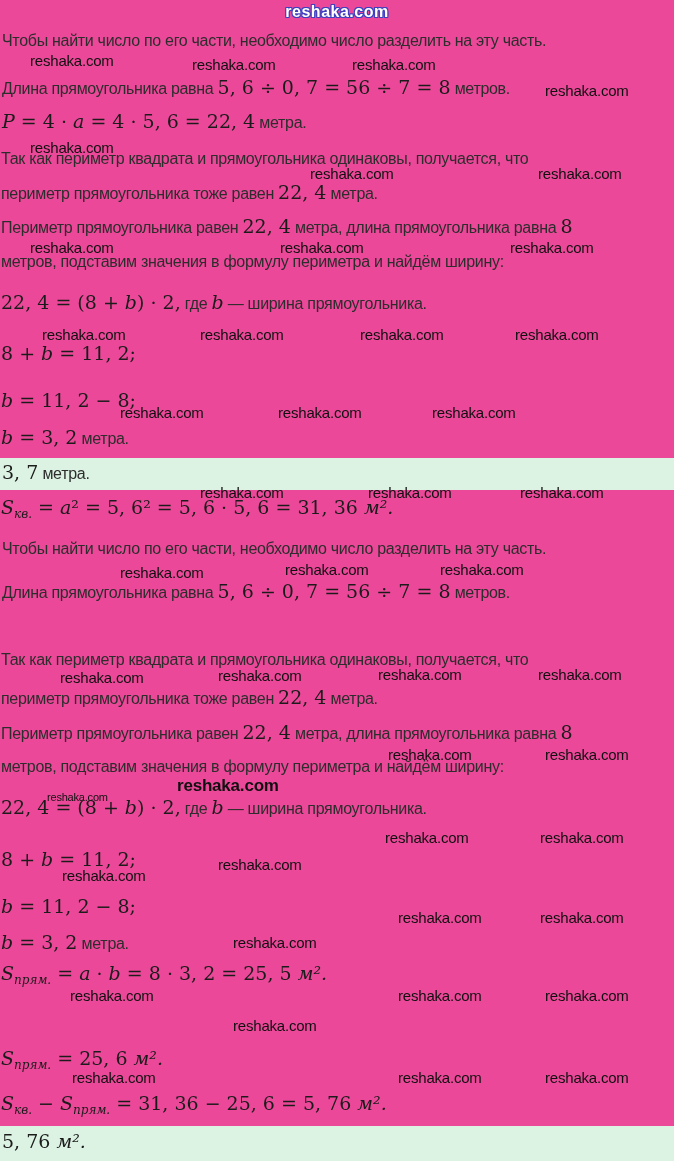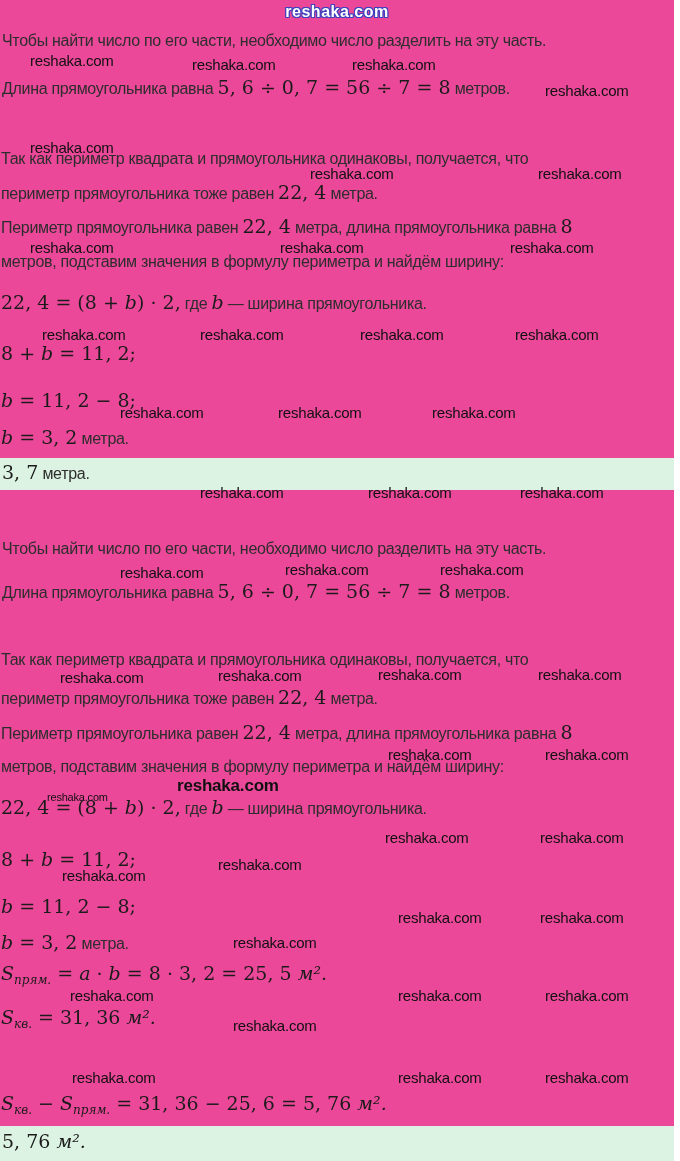--- a/index.html
+++ b/index.html
@@ -31,20 +31,21 @@
 
   <div class="ln" style="left:2px;top:31px"><span class="seg-t">Чтобы найти число по его части, необходимо число разделить на эту часть.</span></div>
 
   <div class="wm" style="left:30px;top:52px">reshaka.com</div>
   <div class="wm" style="left:192px;top:56px">reshaka.com</div>
   <div class="wm" style="left:352px;top:56px">reshaka.com</div>
 
   <div class="ln" style="left:2px;top:76px"><span class="seg-t">Длина прямоугольника равна </span><span class="seg-m">5, 6 ÷ 0, 7 = 56 ÷ 7 = 8</span><span class="seg-t"> метров.</span></div>
   <div class="wm" style="left:545px;top:82px">reshaka.com</div>
 
+  <div class="ln" style="left:2px;top:110px"><span class="seg-mi">P</span><span class="seg-m"> = 4 · </span><span class="seg-mi">a</span><span class="seg-m"> = 4 · 5, 6 = 22, 4</span><span class="seg-t"> метра.</span></div>
   <div class="wm" style="left:30px;top:139px">reshaka.com</div>
 
   <div class="ln" style="left:1px;top:149px"><span class="seg-t">Так как периметр квадрата и прямоугольника одинаковы, получается, что</span></div>
   <div class="wm" style="left:310px;top:165px">reshaka.com</div>
   <div class="wm" style="left:538px;top:165px">reshaka.com</div>
 
   <div class="ln" style="left:1px;top:181px"><span class="seg-t">периметр прямоугольника тоже равен </span><span class="seg-m">22, 4</span><span class="seg-t"> метра.</span></div>
   <div class="ln" style="left:1px;top:215px"><span class="seg-t">Периметр прямоугольника равен </span><span class="seg-m">22, 4</span><span class="seg-t"> метра, длина прямоугольника равна </span><span class="seg-m">8</span></div>
 
   <div class="wm" style="left:30px;top:239px">reshaka.com</div>
@@ -69,20 +70,21 @@
   <div class="ln" style="left:1px;top:426px"><span class="seg-mi">b</span><span class="seg-m"> = 3, 2</span><span class="seg-t"> метра.</span></div>
 
   <div class="hl" style="top: 458px; height: 32px; background: rgb(220, 243, 228);">
     <div class="ln" style="left:2px;top:3px"><span class="seg-m">3, 7</span><span class="seg-t"> метра.</span></div>
   </div>
 
   <div class="wm" style="left:200px;top:484px">reshaka.com</div>
   <div class="wm" style="left:368px;top:484px">reshaka.com</div>
   <div class="wm" style="left:520px;top:484px">reshaka.com</div>
 
+  <div class="ln" style="left:1px;top:496px"><span class="seg-mi">S</span><sub class="seg-sub">кв.</sub><span class="seg-m"> = </span><span class="seg-mi">a</span><span class="seg-m">² = 5, 6² = 5, 6 · 5, 6 = 31, 36 </span><span class="seg-mi">м².</span></div>
 
   <div class="ln" style="left:2px;top:539px"><span class="seg-t">Чтобы найти число по его части, необходимо число разделить на эту часть.</span></div>
 
   <div class="wm" style="left:120px;top:564px">reshaka.com</div>
   <div class="wm" style="left:285px;top:561px">reshaka.com</div>
   <div class="wm" style="left:440px;top:561px">reshaka.com</div>
 
   <div class="ln" style="left:2px;top:580px"><span class="seg-t">Длина прямоугольника равна </span><span class="seg-m">5, 6 ÷ 0, 7 = 56 ÷ 7 = 8</span><span class="seg-t"> метров.</span></div>
   <div class="ln" style="left:1px;top:650px"><span class="seg-t">Так как периметр квадрата и прямоугольника одинаковы, получается, что</span></div>
 
@@ -116,23 +118,23 @@
   <div class="wm" style="left:540px;top:909px">reshaka.com</div>
 
   <div class="ln" style="left:1px;top:931px"><span class="seg-mi">b</span><span class="seg-m"> = 3, 2</span><span class="seg-t"> метра.</span></div>
   <div class="wm" style="left:233px;top:934px">reshaka.com</div>
 
   <div class="ln" style="left:1px;top:962px"><span class="seg-mi">S</span><sub class="seg-sub">прям.</sub><span class="seg-m"> = </span><span class="seg-mi">a</span><span class="seg-m"> · </span><span class="seg-mi">b</span><span class="seg-m"> = 8 · 3, 2 = 25, 5 </span><span class="seg-mi">м².</span></div>
   <div class="wm" style="left:70px;top:987px">reshaka.com</div>
   <div class="wm" style="left:398px;top:987px">reshaka.com</div>
   <div class="wm" style="left:545px;top:987px">reshaka.com</div>
 
-  <div class="ln" style="left:1px;top:1006px"><span class="seg-mi">S</span><sub class="seg-sub">кв.</sub><span class="seg-m"> = 31, 36 </span><span class="seg-mi">м².</span></div>
   <div class="wm" style="left:233px;top:1017px">reshaka.com</div>
 
+  <div class="ln" style="left:1px;top:1047px"><span class="seg-mi">S</span><sub class="seg-sub">прям.</sub><span class="seg-m"> = 25, 6 </span><span class="seg-mi">м².</span></div>
   <div class="wm" style="left:72px;top:1069px">reshaka.com</div>
   <div class="wm" style="left:398px;top:1069px">reshaka.com</div>
   <div class="wm" style="left:545px;top:1069px">reshaka.com</div>
 
   <div class="ln" style="left:1px;top:1092px"><span class="seg-mi">S</span><sub class="seg-sub">кв.</sub><span class="seg-m"> − </span><span class="seg-mi">S</span><sub class="seg-sub">прям.</sub><span class="seg-m"> = 31, 36 − 25, 6 = 5, 76 </span><span class="seg-mi">м².</span></div>
 
   <div class="hl" style="top: 1126px; height: 35px; background: rgb(220, 243, 228);">
     <div class="ln" style="left:2px;top:4px"><span class="seg-m">5, 76 </span><span class="seg-mi">м².</span></div>
   </div>
 

